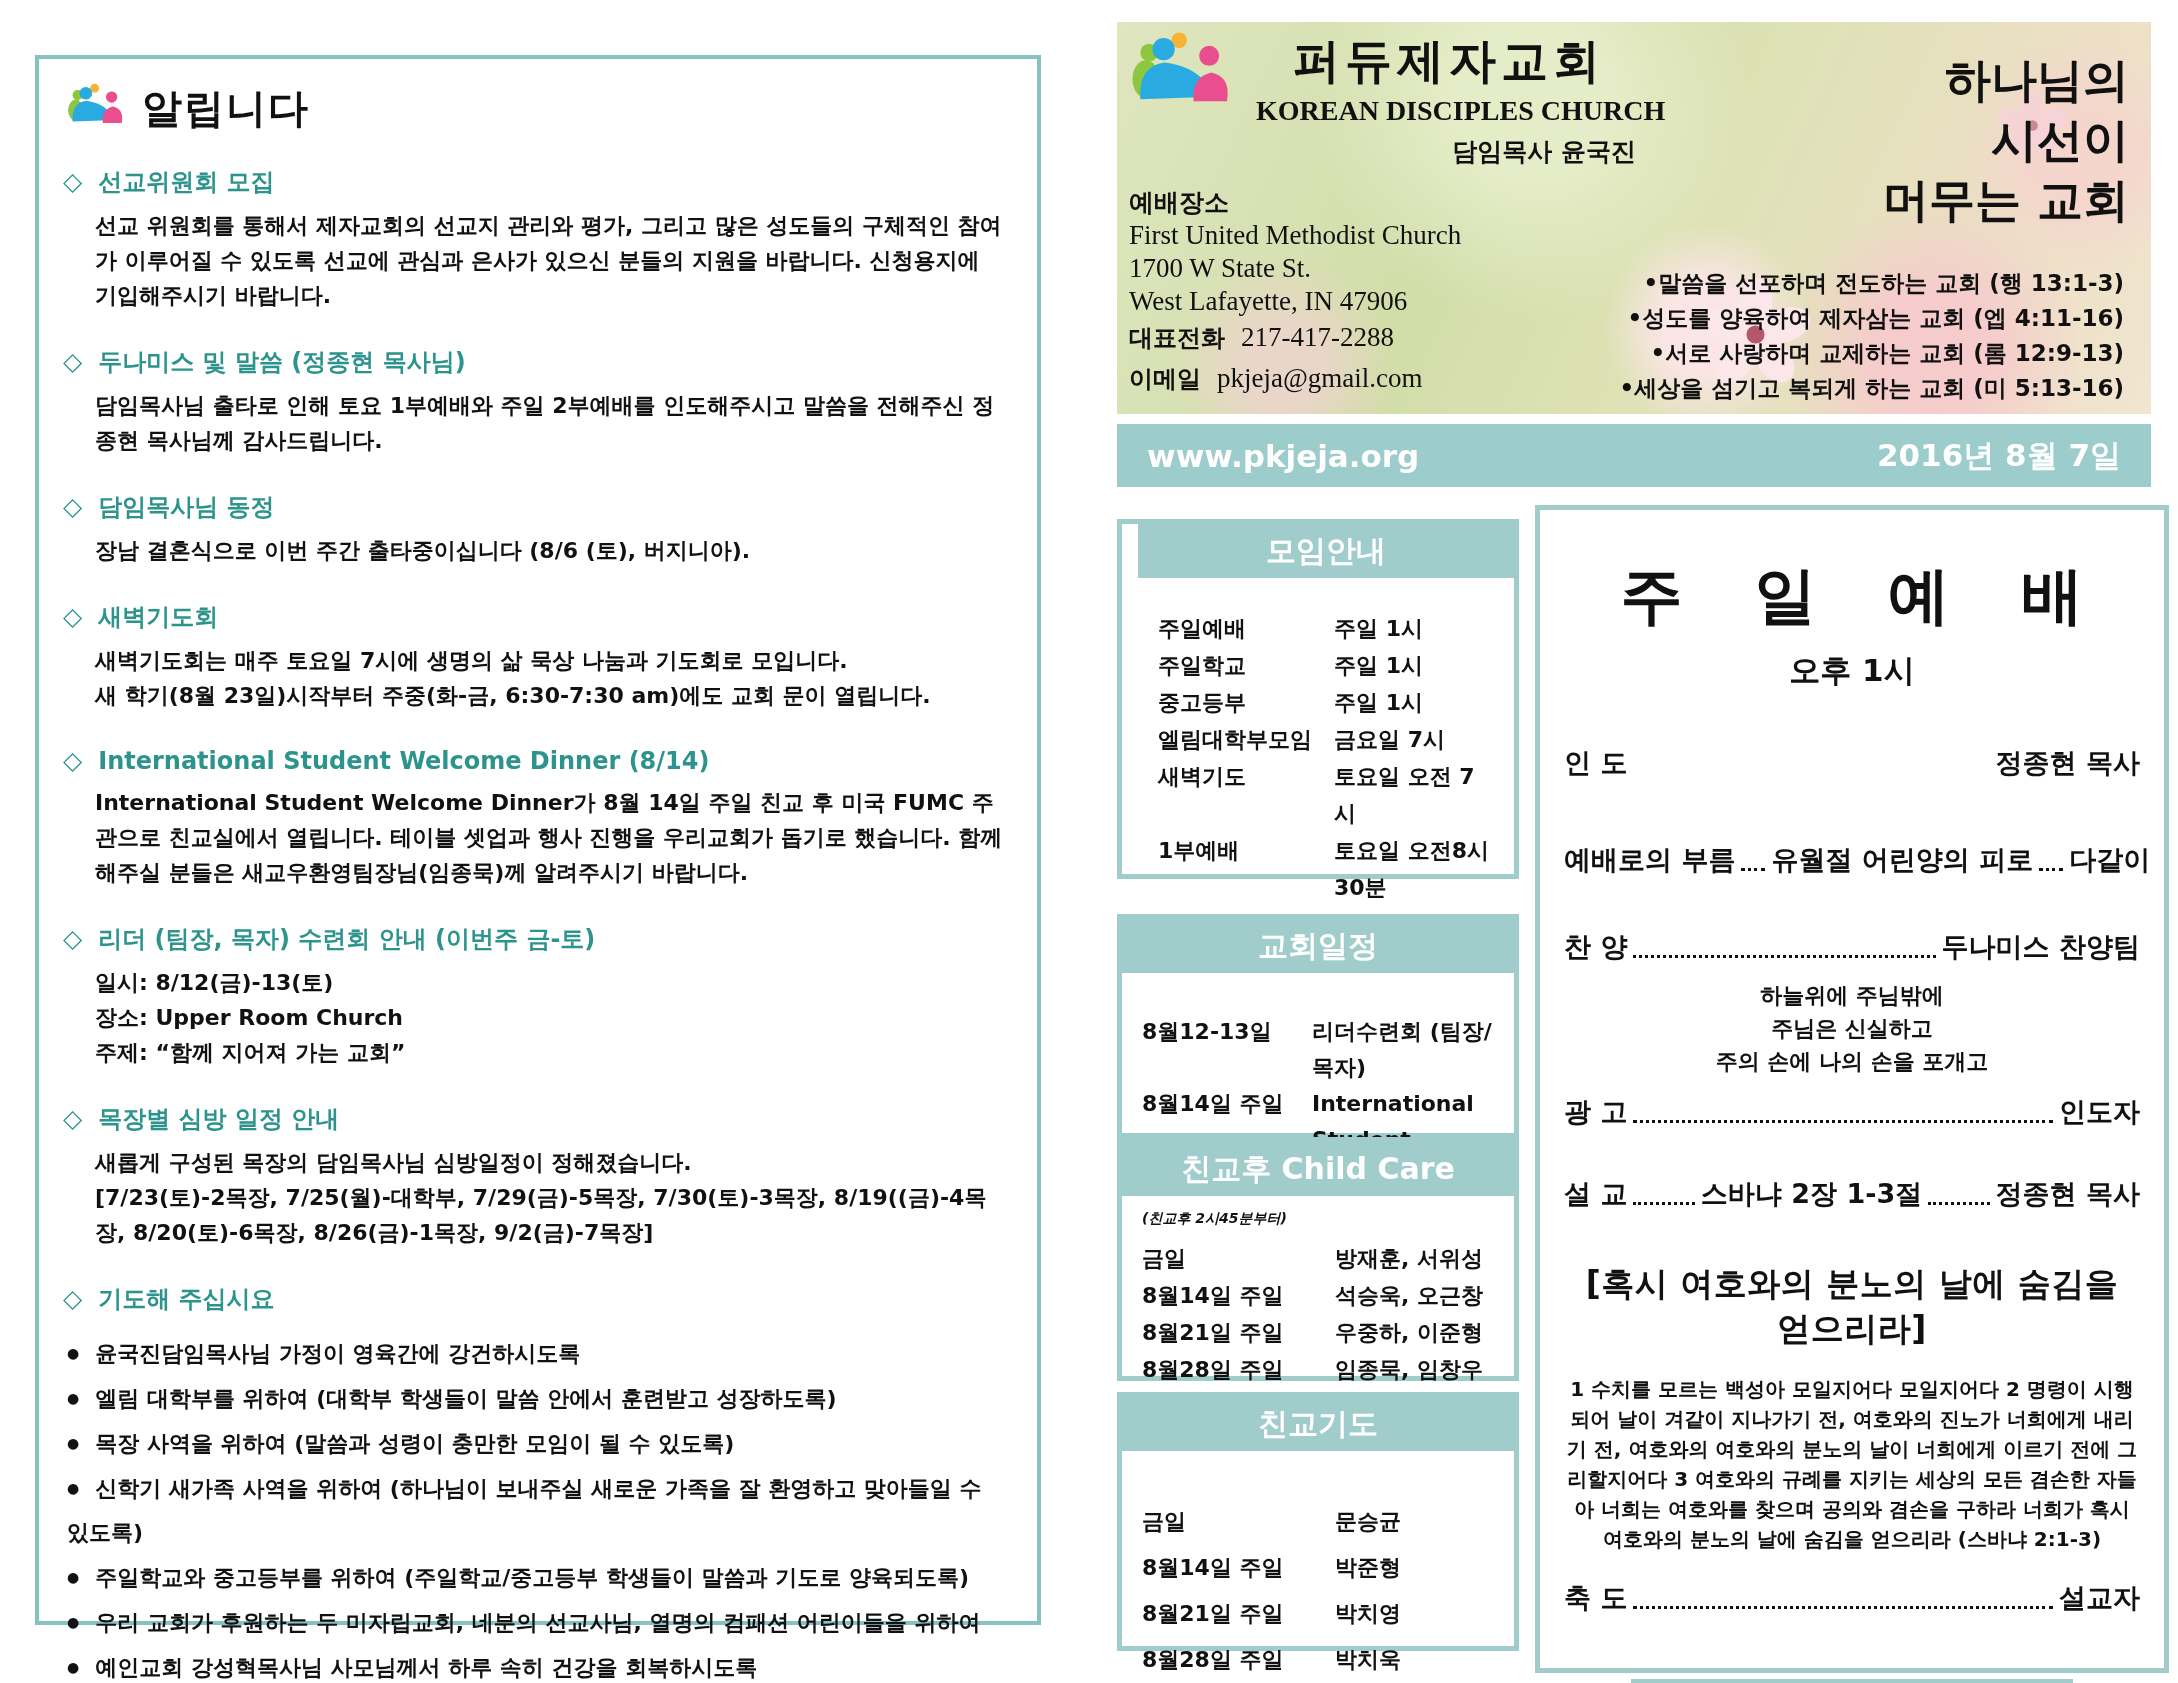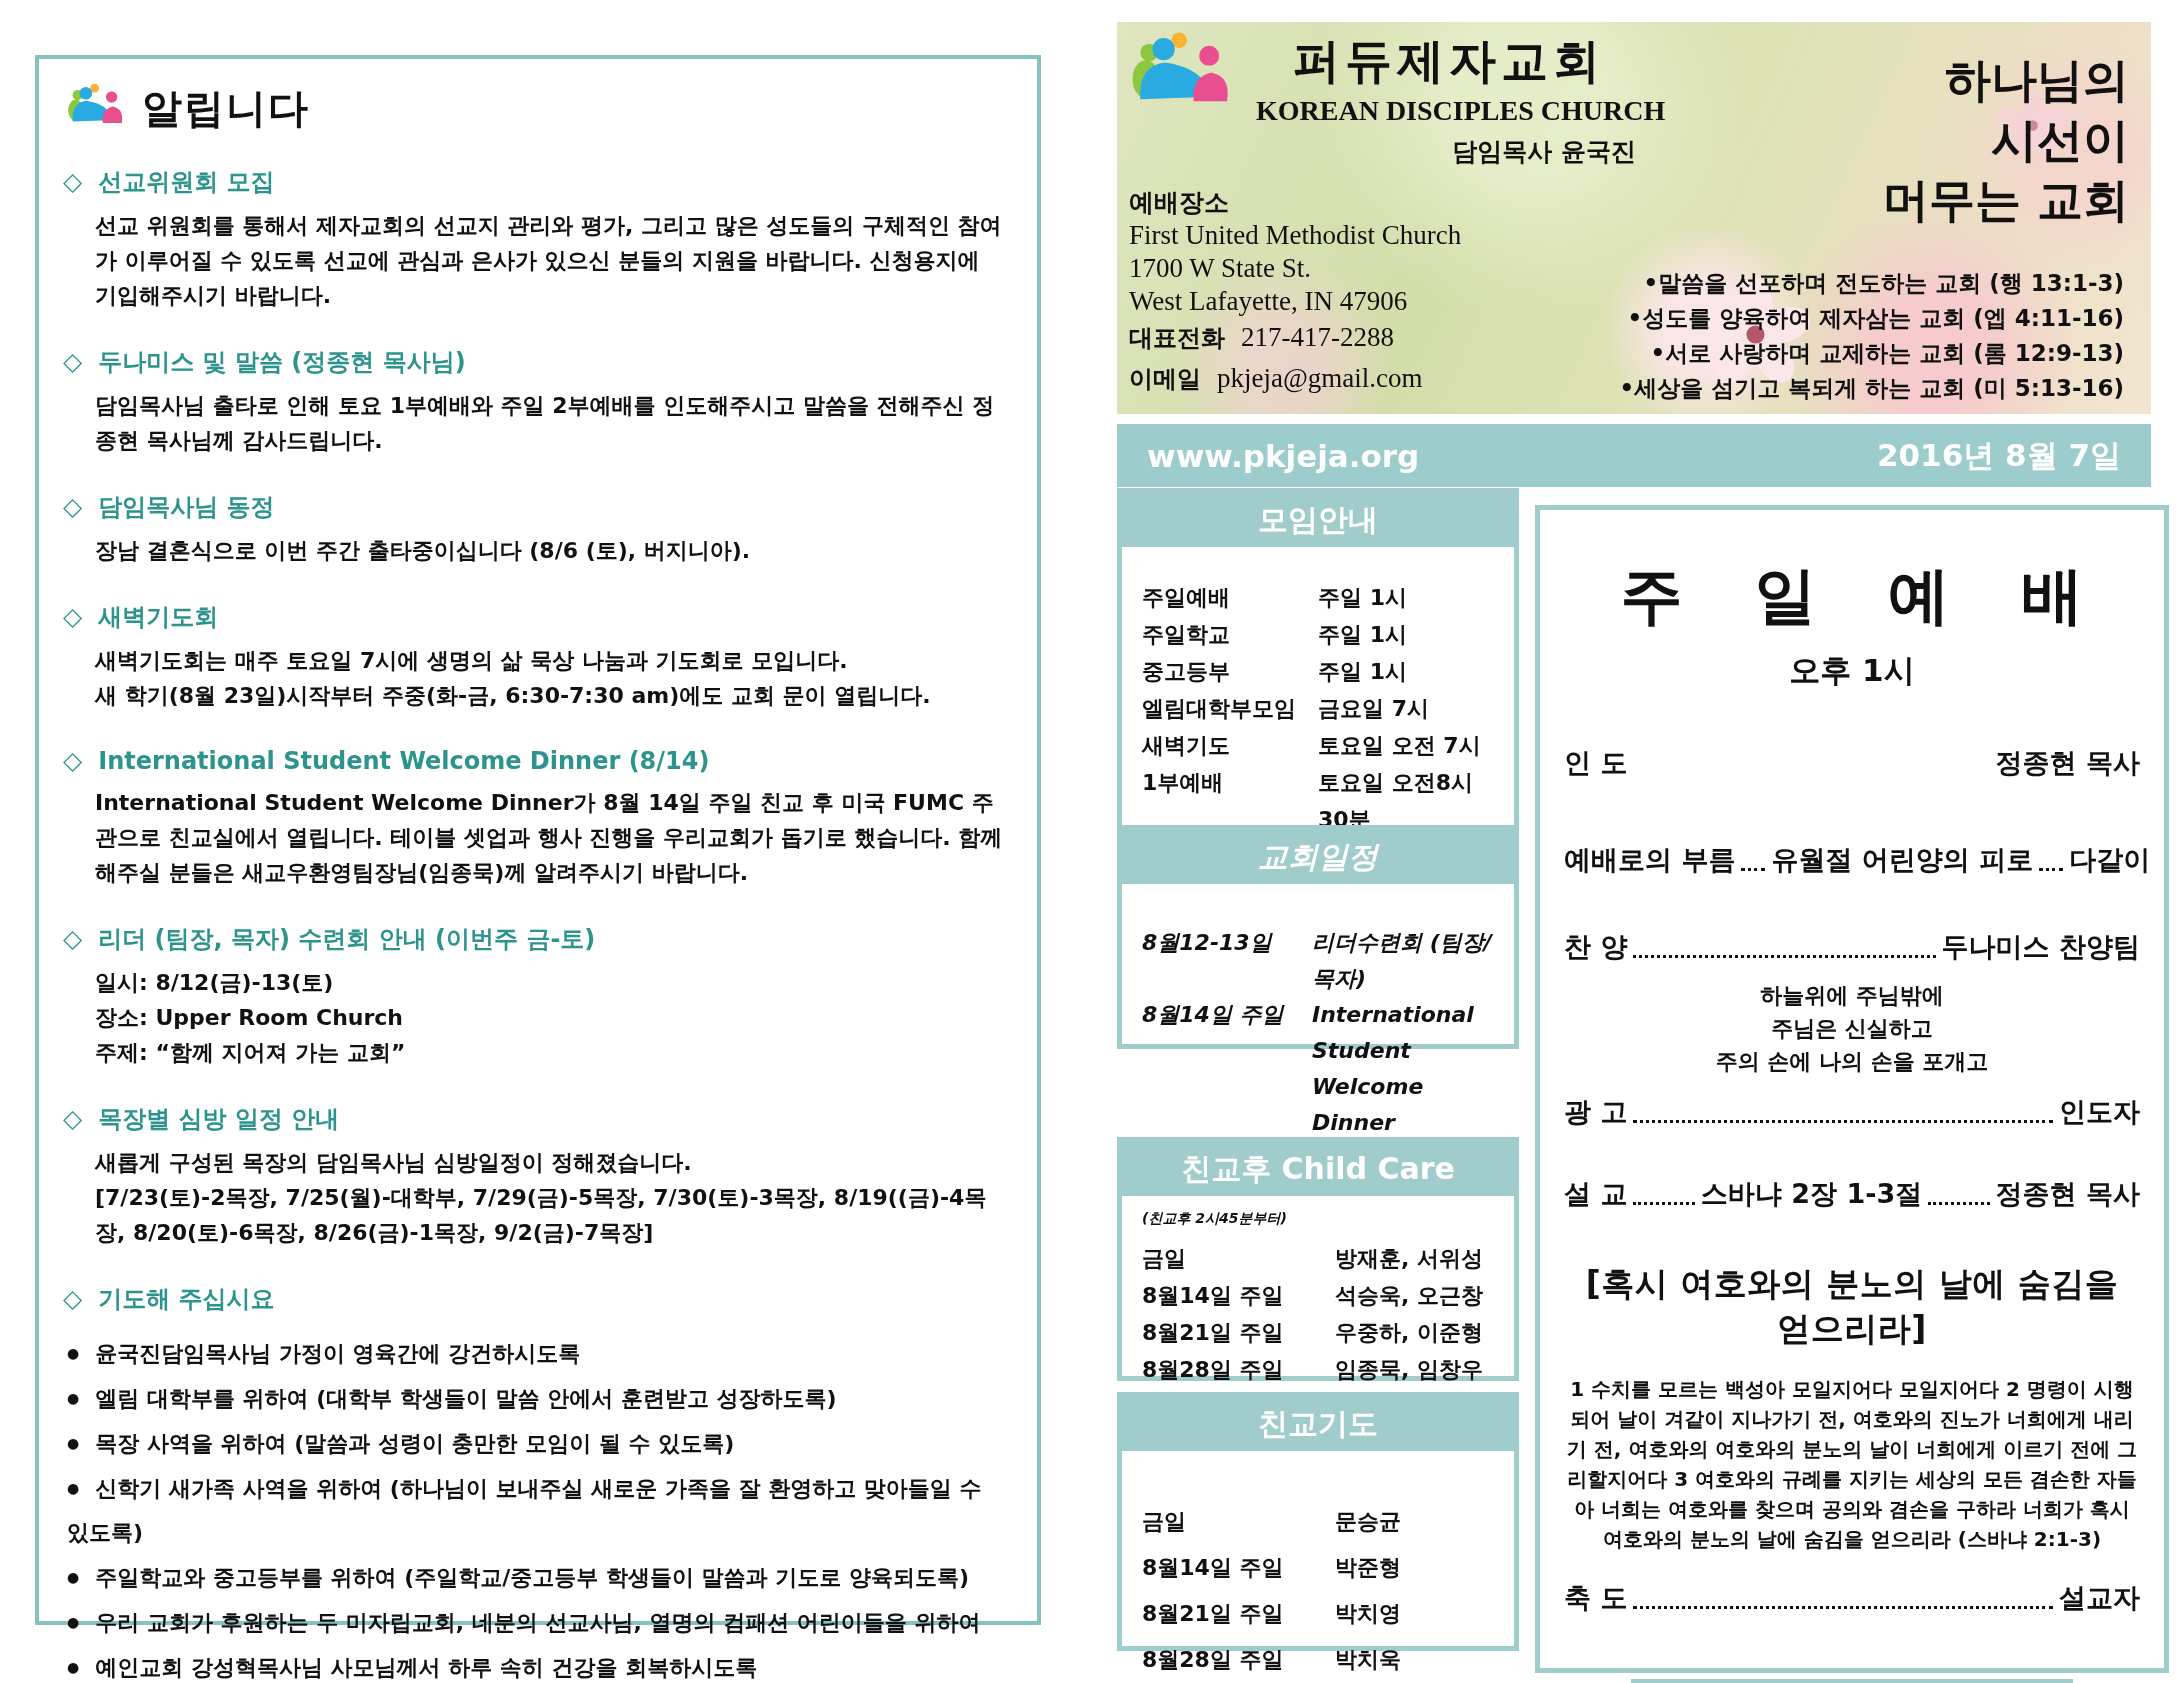--- a/index.html
+++ b/index.html
@@ -58,23 +58,23 @@
     padding:0 30px;color:#fff;font-size:31px;font-weight:bold;
   }
   
   .info-box{
     position:absolute;left:1117px;width:402px;background:#fff;
     border:5px solid #a0cdcc;box-sizing:border-box;
   }
   .box-head{background:#a0cdcc;color:#fff;text-align:center;font-size:30px;font-weight:bold;padding:7px 0 6px;}
   .box-body{padding:0 20px;}
   .ib-row{display:grid;grid-template-columns:176px 1fr;font-size:22px;font-weight:bold;line-height:37px;}
-  #box-meetings{top:488px;height:360px;}
+  #box-meetings{top:519px;height:360px;padding-left:16px;}
   #box-meetings .box-body{padding-top:32px;}
-  #box-schedule{top:825px;height:224px;font-style:italic;}
+  #box-schedule{top:914px;height:224px;}
   #box-schedule .box-body{padding-top:41px;}
   #box-schedule .ib-row{grid-template-columns:170px 1fr;line-height:36px;}
   #box-childcare{top:1137px;height:244px;}
   #box-childcare .box-body{padding-top:14px;}
   #box-childcare .cc-note{font-size:14px;font-weight:bold;margin-bottom:12px;font-style:italic;}
   #box-childcare .ib-row{grid-template-columns:193px 1fr;line-height:37px;}
   #box-fprayer{top:1392px;height:259px;}
   #box-fprayer .box-body{padding-top:48px;}
   #box-fprayer .ib-row{grid-template-columns:193px 1fr;line-height:46px;}
   

